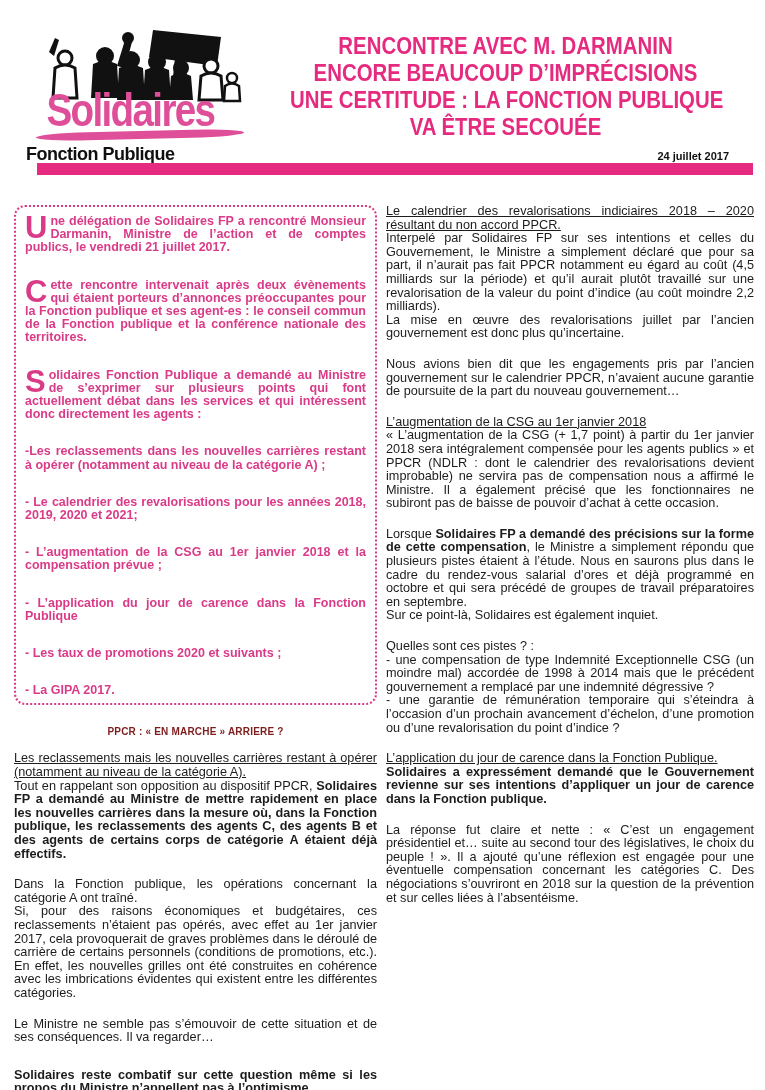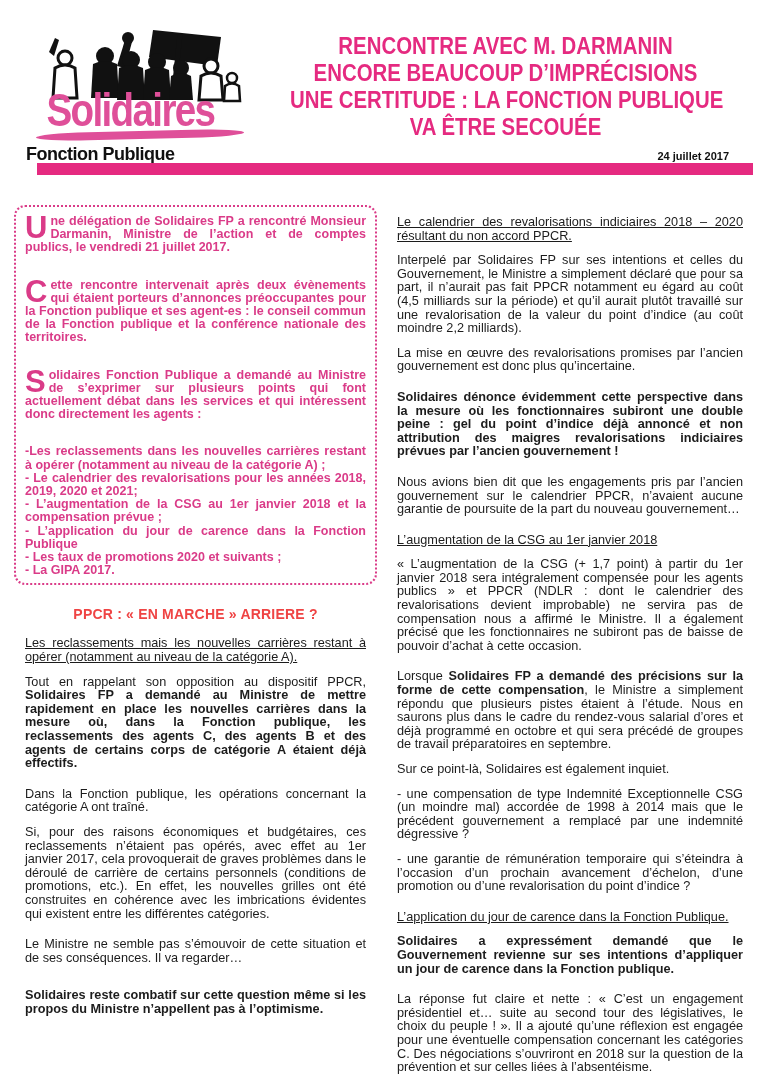--- a/index.html
+++ b/index.html
@@ -26,37 +26,37 @@
   .title-line{white-space:nowrap;transform:scaleX(0.85);transform-origin:center;}
   .date-line{
     text-align:right;color:#101010;font-size:11px;font-weight:bold;
     margin-top:3px;padding-right:30px;transform:none;white-space:nowrap;
   }
   .pink-bar{position:absolute;left:37px;top:163px;width:716px;height:12px;background:#e52a80;}
   
   .columns{position:absolute;top:205px;left:14px;width:740px;display:flex;gap:9px;}
   .col-left{width:363px;}
   .col-right{width:368px;}
-  p{margin:11px;text-align:justify;font-size:12.7px;line-height:13.6px;}
+  p{margin:0;text-align:justify;font-size:12.7px;line-height:13.6px;}
   .gap{margin-top:17px;}
   .gap-lg{margin-top:24px;}
   .b{font-weight:bold;}
   .u{text-decoration:underline;}
   
   .intro-box{
     border:2px dotted #da3b88;border-radius:11px;padding:8px 9px 6px 9px;
     color:#da3b88;font-weight:bold;
   }
   .intro-p{font-size:12.5px;line-height:13.2px;text-align:justify;margin:0 0 24px 0;}
   .dropcap{float:left;font-size:31px;line-height:25px;height:25px;padding-right:3px;font-weight:bold;}
   .intro-list{font-size:12.5px;line-height:13.2px;}
-  .intro-list .li{text-align:justify;}
+  .intro-list .li{text-align:justify;margin-top:24px;}
   
   .section-heading{
-    text-align:center;font-size:14px;font-weight:bold;color:#ef4444;
+    text-align:center;font-size:10px;font-weight:bold;color:#7f1d1d;
     margin:21px 0 15px 0;letter-spacing:0.2px;
   }
 </style>
 </head>
 <body>
 
 <div class="page">
 
   <div class="header">
 
@@ -146,32 +146,32 @@
 
       <p class="gap">Le Ministre ne semble pas s’émouvoir de cette situation et de ses conséquences. Il va regarder…</p>
 
       <p class="b gap-lg">Solidaires reste combatif sur cette question même si les propos du Ministre n’appellent pas à l’optimisme.</p>
     </div>
 
     <div class="col-right">
 
       <p class="u">Le calendrier des revalorisations indiciaires 2018 – 2020 résultant du non accord PPCR.</p>
       <p>Interpelé par Solidaires FP sur ses intentions et celles du Gouvernement, le Ministre a simplement déclaré que pour sa part, il n’aurait pas fait PPCR notamment eu égard au coût (4,5 milliards sur la période) et qu’il aurait plutôt travaillé sur une revalorisation de la valeur du point d’indice (au coût moindre 2,2 milliards).</p>
-      <p>La mise en œuvre des revalorisations promises par l’ancien gouvernement est donc plus qu’incertaine.</p>
+      <p>La mise en œuvre des revalorisations juillet par l’ancien gouvernement est donc plus qu’incertaine.</p>
 
-      <p class="b gap">Solidaires dénonce évidemment cette perspective dans la mesure où les fonctionnaires subiront une double peine : gel du point d’indice déjà annoncé et non attribution des maigres revalorisations indiciaires prévues par l’ancien gouvernement !</p>
 
       <p class="gap">Nous avions bien dit que les engagements pris par l’ancien gouvernement sur le calendrier PPCR, n’avaient aucune garantie de poursuite de la part du nouveau gouvernement…</p>
 
       <p class="u gap">L’augmentation de la CSG au 1er janvier 2018</p>
       <p>« L’augmentation de la CSG (+ 1,7 point) à partir du 1er janvier 2018 sera intégralement compensée pour les agents publics » et PPCR (NDLR : dont le calendrier des revalorisations devient improbable) ne servira pas de compensation nous a affirmé le Ministre. Il a également précisé que les fonctionnaires ne subiront pas de baisse de pouvoir d’achat à cette occasion.</p>
 
       <p class="gap"><span>Lorsque </span><span class="b">Solidaires FP a demandé des précisions sur la forme de cette compensation</span><span>, le Ministre a simplement répondu que plusieurs pistes étaient à l’étude. Nous en saurons plus dans le cadre du rendez-vous salarial d’ores et déjà programmé en octobre et qui sera précédé de groupes de travail préparatoires en septembre.</span></p>
       <p>Sur ce point-là, Solidaires est également inquiet.</p>
 
+      <p class="gap">Quelles sont ces pistes ? :</p>
       <p>- une compensation de type Indemnité Exceptionnelle CSG (un moindre mal) accordée de 1998 à 2014 mais que le précédent gouvernement a remplacé par une indemnité dégressive ?</p>
       <p>- une garantie de rémunération temporaire qui s’éteindra à l’occasion d’un prochain avancement d’échelon, d’une promotion ou d’une revalorisation du point d’indice ?</p>
 
       <p class="u gap">L’application du jour de carence dans la Fonction Publique.</p>
       <p class="b">Solidaires a expressément demandé que le Gouvernement revienne sur ses intentions d’appliquer un jour de carence dans la Fonction publique.</p>
 
       <p class="gap">La réponse fut claire et nette : « C’est un engagement présidentiel et… suite au second tour des législatives, le choix du peuple ! ». Il a ajouté qu’une réflexion est engagée pour une éventuelle compensation concernant les catégories C. Des négociations s’ouvriront en 2018 sur la question de la prévention et sur celles liées à l’absentéisme.</p>
     </div>
   </div>
 </div>

